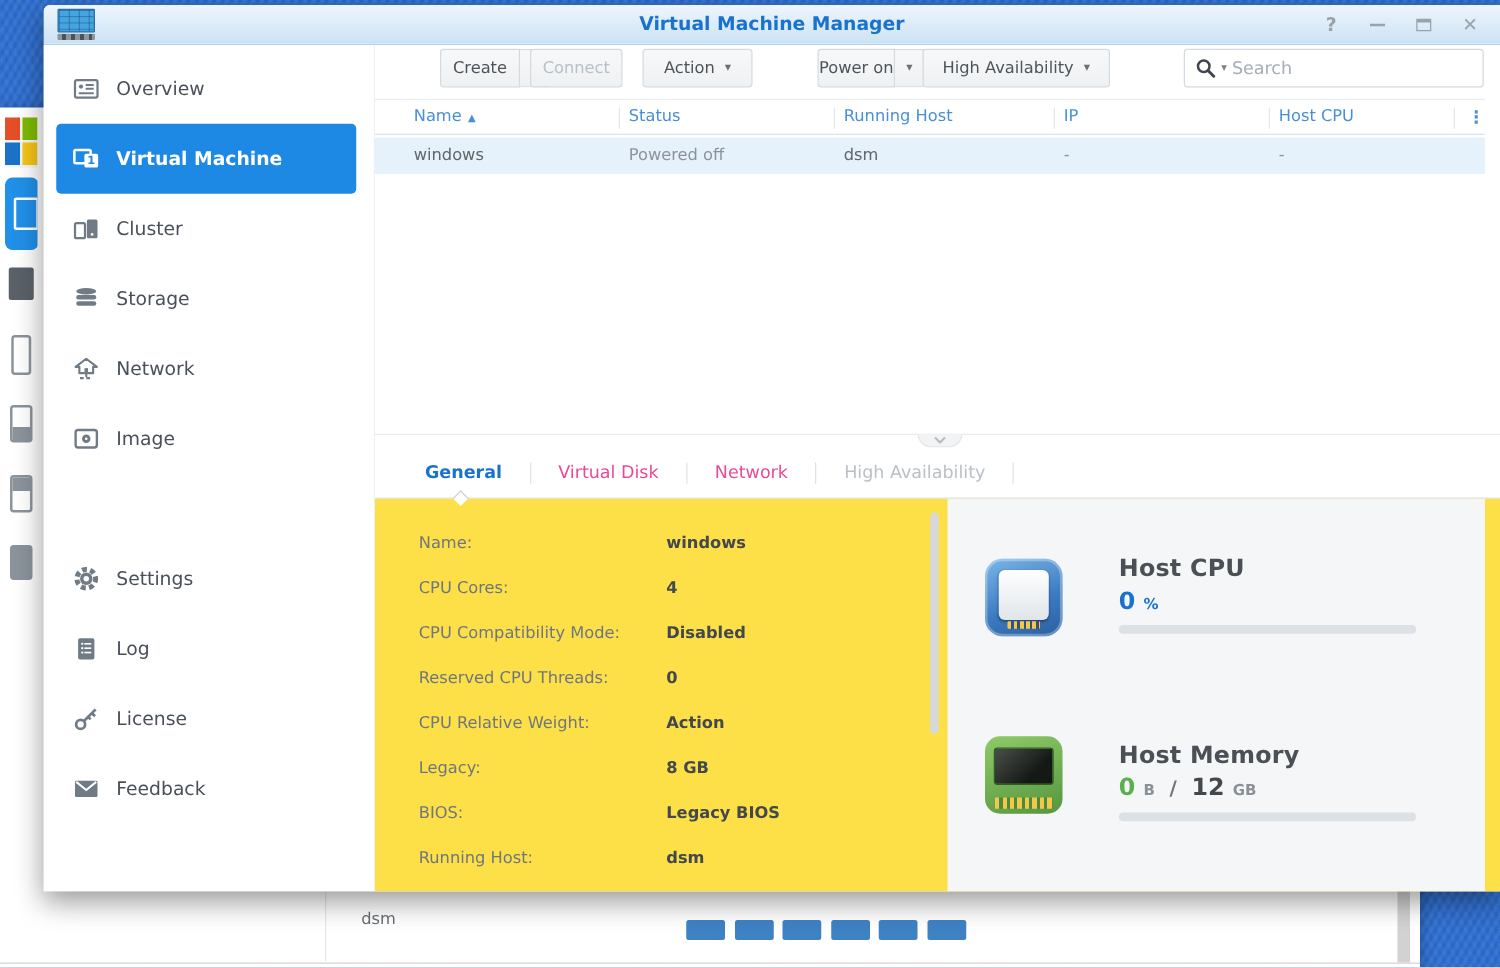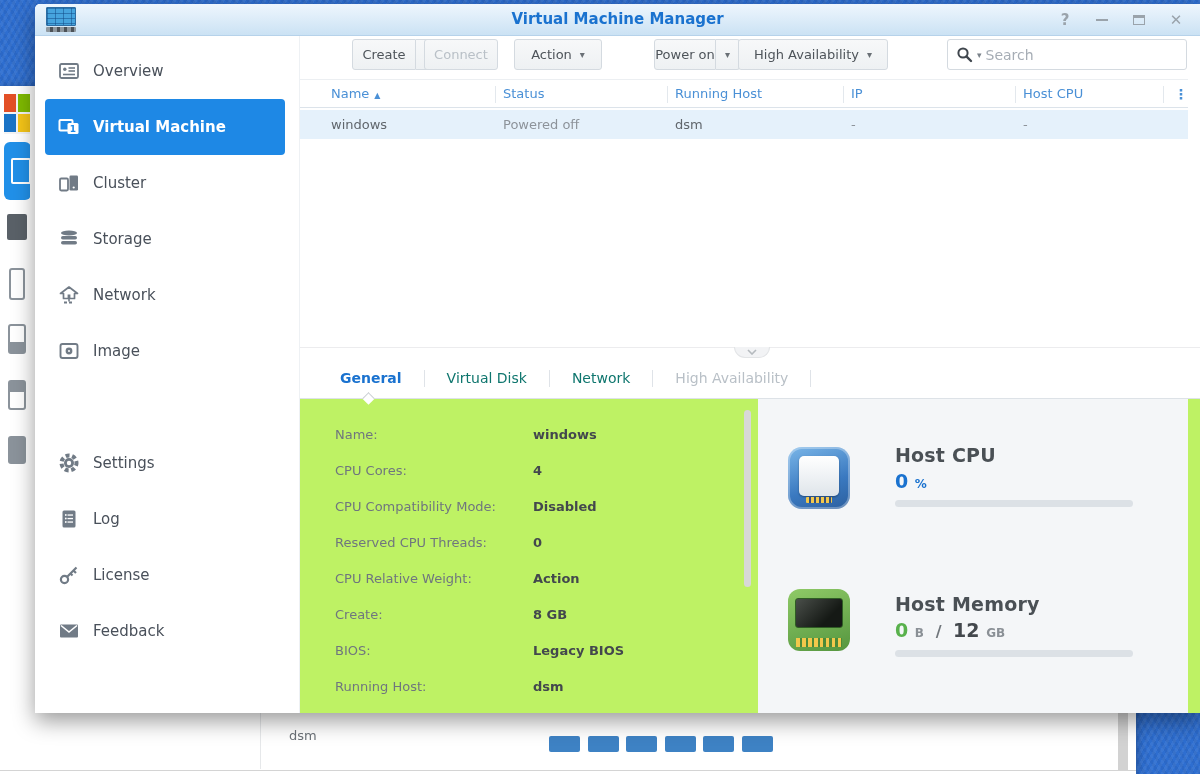--- a/index.html
+++ b/index.html
@@ -101,28 +101,28 @@
   .td-dash { color:#8d939a; }
 
   .panel-divider { position:absolute; left:0; top:311px; right:0; height:1px; background:#ececee; }
   .collapse-handle { position:absolute; left:434px; top:311px; width:36px; height:11px;
     background:#f2f3f5; border:1px solid #e2e4e6; border-top:none; border-radius:0 0 18px 18px;
     display:flex; align-items:center; justify-content:center; cursor:pointer; }
   .collapse-handle svg { width:10px; height:6px; }
 
   .tabs-row { position:absolute; left:0; top:322px; right:0; height:41px; border-bottom:1px solid #dde2e7;
     display:flex; align-items:stretch; padding-left:18px; }
-  .tab { padding:0 22px; line-height:40px; font-size:14px; color:#0f766e; cursor:pointer; }
+  .tab { padding:0 22px; line-height:40px; font-size:14px; color:#ec4899; cursor:pointer; }
   .tab.active { color:#1a72cf; font-weight:bold; }
   .tab.disabled { color:#b9c0c7; cursor:default; }
   .tab-sep { width:1px; height:17px; background:#dfe3e8; align-self:center; }
   .tab-notch { position:absolute; left:64px; top:358px; width:9px; height:9px; background:#fff;
     border-left:1px solid #c9ced3; border-top:1px solid #c9ced3; transform:rotate(45deg); z-index:2; }
 
-  .details { position:absolute; left:0; top:363px; right:0; bottom:0; background:#bef264; overflow:hidden; }
+  .details { position:absolute; left:0; top:363px; right:0; bottom:0; background:#fde047; overflow:hidden; }
   .details-list { position:absolute; left:35px; top:18px; }
   .field-row { height:36px; line-height:36px; font-size:13px; }
   .field-label { display:inline-block; width:198px; color:#6f767e; }
   .field-value { font-weight:bold; color:#43484d; }
   .details-scrollbar { position:absolute; left:444px; top:11px; width:7px; height:177px; background:#d8d8d8; border-radius:4px; }
 
   .host-panel { position:absolute; left:458px; top:0; width:430px; bottom:0; background:#f4f6f8; }
   .stat-title { position:absolute; font-size:19px; font-weight:bold; color:#4a5055; letter-spacing:.2px; }
   .stat-value { position:absolute; font-size:19px; font-weight:bold; }
   .unit-small { font-size:12px; font-weight:bold; }
@@ -387,21 +387,21 @@
       </div>
       <div class="tab-notch"></div>
 
       <div class="details">
         <div class="details-list">
           <div class="field-row"><span class="field-label">Name:</span><span class="field-value">windows</span></div>
           <div class="field-row"><span class="field-label">CPU Cores:</span><span class="field-value">4</span></div>
           <div class="field-row"><span class="field-label">CPU Compatibility Mode:</span><span class="field-value">Disabled</span></div>
           <div class="field-row"><span class="field-label">Reserved CPU Threads:</span><span class="field-value">0</span></div>
           <div class="field-row"><span class="field-label">CPU Relative Weight:</span><span class="field-value">Action</span></div>
-          <div class="field-row"><span class="field-label">Create:</span><span class="field-value">8 GB</span></div>
+          <div class="field-row"><span class="field-label">Legacy:</span><span class="field-value">8 GB</span></div>
           <div class="field-row"><span class="field-label">BIOS:</span><span class="field-value">Legacy BIOS</span></div>
           <div class="field-row"><span class="field-label">Running Host:</span><span class="field-value">dsm</span></div>
         </div>
         <div class="details-scrollbar"></div>
 
         <div class="host-panel">
           <div class="cpu-icon">
             <div class="die"></div>
               <div class="pins"></div>
           </div>

